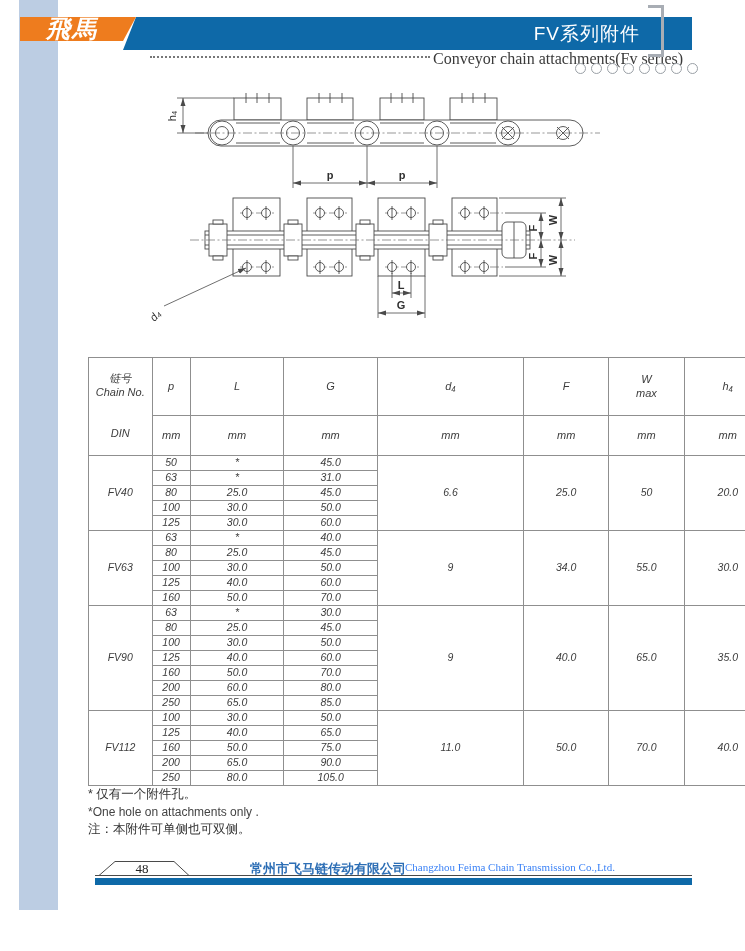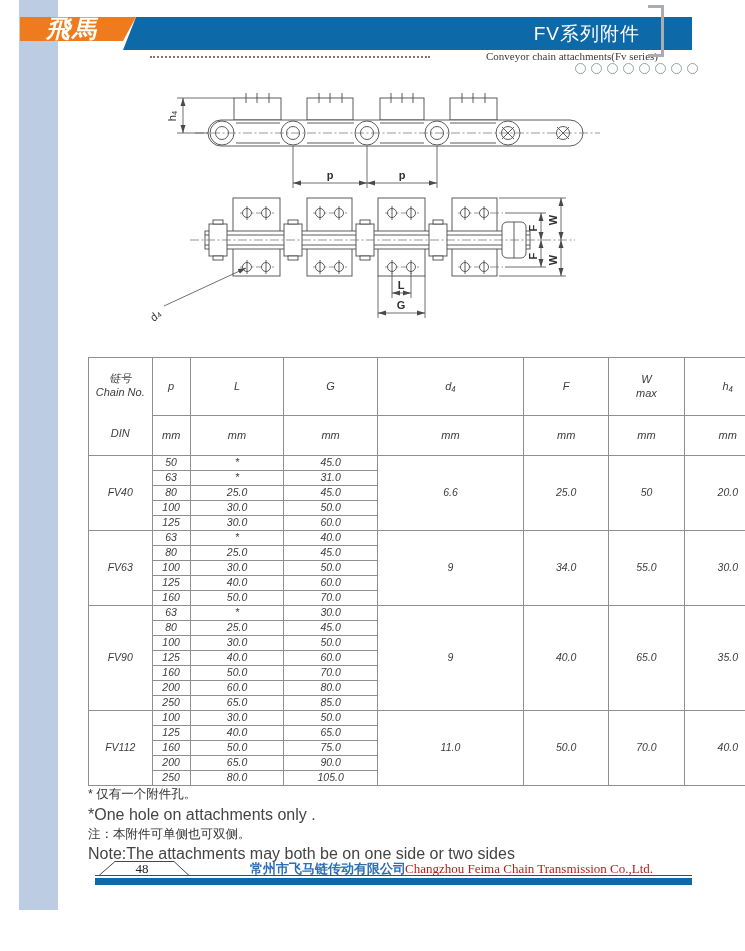--- a/index.html
+++ b/index.html
@@ -42,21 +42,21 @@
     border-top:3px solid #a8adb4; border-right:3px solid #a8adb4; border-bottom:3px solid #a8adb4;
     z-index:3;
   }
   .dotted-line {
     position:absolute; left:150px; top:49px; width:280px; height:9px;
     border-bottom:2px dotted #777; z-index:1;
   }
   .subtitle {
     position:absolute; left:433px; top:50px; width:225px; text-align:right;
     font-family:"Liberation Serif","DejaVu Serif",serif;
-    font-size:11px; color:#3a3a3a; white-space:nowrap;
+    font-size:16px; color:#3a3a3a; white-space:nowrap;
   }
   .circles { position:absolute; left:558px; top:63px; width:140px; display:flex; gap:5px; justify-content:flex-end; }
   .circles span { width:11px; height:11px; border:1.5px solid #9aa0a6; border-radius:50%; background:#fff; display:inline-block; }
 
   
   .drawing { position:absolute; left:150px; top:88px; }
   .drawing svg { display:block; }
   .d-stroke { stroke:#4a4a4a; stroke-width:0.9; fill:none; }
   .d-fillw  { stroke:#4a4a4a; stroke-width:0.9; fill:#ffffff; }
   .d-center { stroke:#6a6a6a; stroke-width:0.7; fill:none; stroke-dasharray:9 2.5 2 2.5; }
@@ -77,34 +77,34 @@
   .spec-table thead tr.hrow1 th { height:58px; font-size:11px; }
   .spec-table thead tr.hrow2 th { height:40px; font-size:11px; }
   .spec-table tbody td { height:15px; font-size:10.5px; }
   .chain-head { line-height:1.6; }
   .chain-head .din { margin-top:28px; }
 
   
   .notes { position:absolute; left:88px; top:787px; line-height:1.25; }
   .notes div { margin-bottom:2px; white-space:nowrap; }
   .note-cn { font-size:12.5px; color:#333; }
-  .note-en { font-size:16px; color:#444; }
+  .note-en { font-size:12px; color:#444; }
 
   
   .footer-line { position:absolute; left:95px; top:875px; width:597px; height:1px; background:#4a4a4a; }
   .footer-bar  { position:absolute; left:95px; top:878px; width:597px; height:7px; background:#0e69a8; }
   .page-tab { position:absolute; left:98px; top:861px; }
   .company-cn {
     position:absolute; left:250px; top:860px; width:150px; text-align:center;
     color:#2c6eb5; font-weight:bold; font-size:13px; white-space:nowrap;font-family:Liberation Serif, serif;
   }
   .company-en {
     position:absolute; left:405px; top:861px; width:200px;
     font-family:"Liberation Serif","DejaVu Serif",serif;
-    color:#b91c1c; font-size:13px; white-space:nowrap;
+    color:#3b82f6; font-size:11px; white-space:nowrap;
   }
 </style>
 </head>
 <body>
 
 <div class="page">
 
   <div class="sidebar"></div>
 
   <div class="band-blue">
@@ -496,21 +496,20 @@
           <td>80.0</td>
           <td>105.0</td>
         </tr>
       </tbody>
   </table>
 
   <div class="notes">
     <div class="note-cn">* 仅有一个附件孔。</div>
     <div class="note-en">*One hole on attachments only .</div>
     <div class="note-cn">注：本附件可单侧也可双侧。</div>
-    <div class="note-en">Note:The attachments may both be on one side or two sides</div>
   </div>
 
   <div class="footer-line"></div>
   <div class="footer-bar"></div>
   <div class="page-tab">
     <svg width="92" height="15" viewBox="0 0 92 15">
       <polygon points="1,14.5 17,0.5 76,0.5 91,14.5" fill="#ffffff" stroke="#4a4a4a" stroke-width="1"></polygon>
       <text x="44" y="12" text-anchor="middle" font-size="13" font-family="Liberation Serif, DejaVu Serif, serif" fill="#222">48</text>
     </svg>
   </div>

